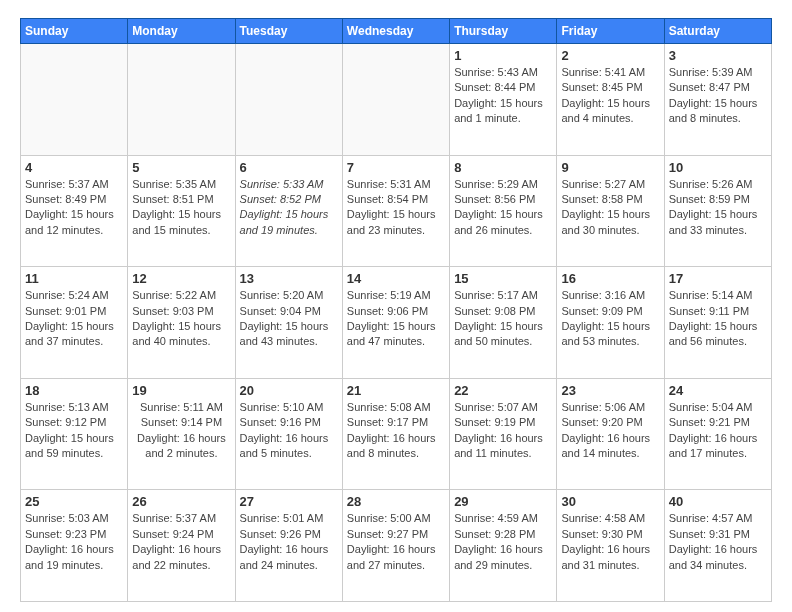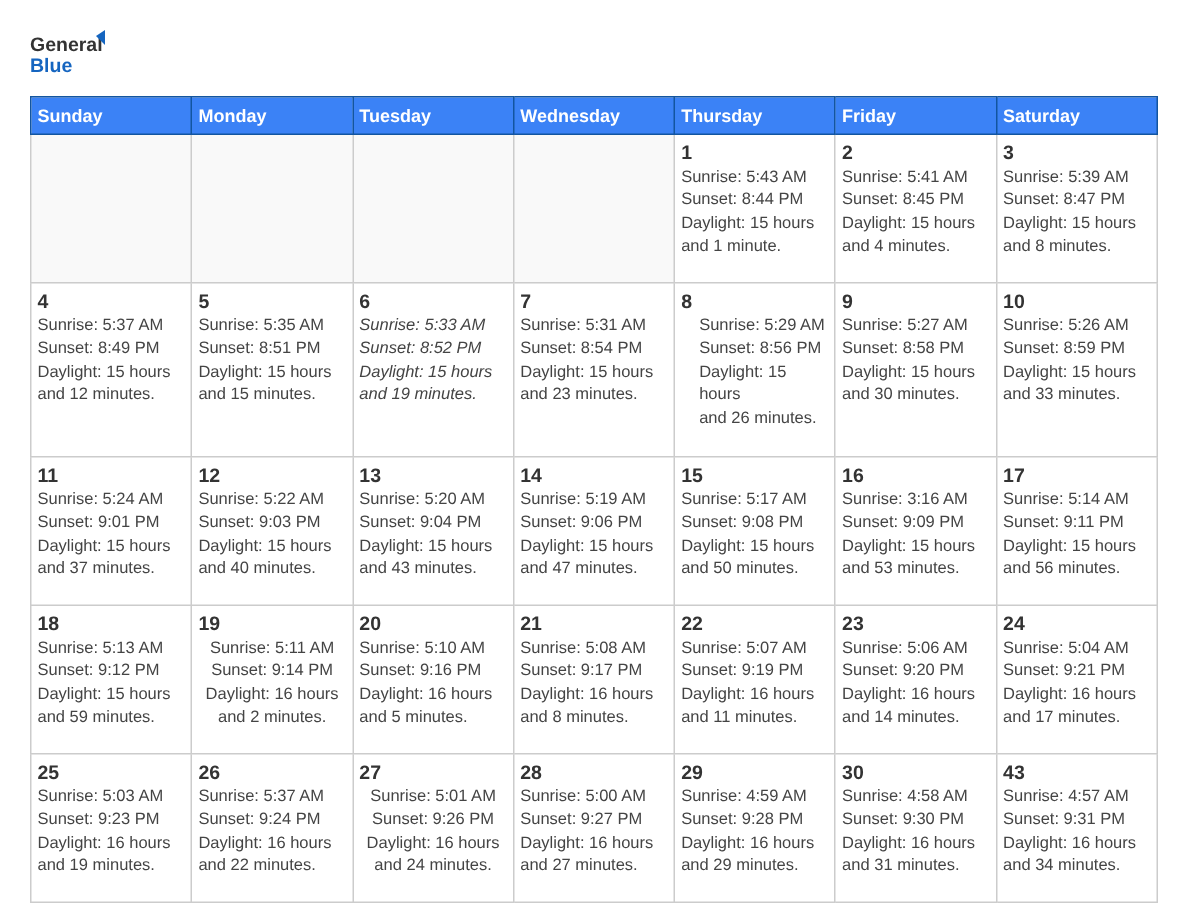--- a/index.html
+++ b/index.html
@@ -79,33 +79,20 @@
     .day-info {
       font-size: 11px;
       color: #444;
       line-height: 1.4;
     }
   </style>
 </head>
 <body>
 
 <div class="page">
-  <div class="header">
-    <div class="logo">
-  <svg width="50" height="38" viewBox="0 0 50 38">
-    <text x="0" y="16" font-size="13" font-weight="bold" font-family="Arial" fill="#333">General</text>
-    <text x="0" y="30" font-size="13" font-weight="bold" font-family="Arial" fill="#1565c0">Blue</text>
-    <polygon points="44,6 50,2 50,12" fill="#1565c0"></polygon>
-  </svg>
-</div>
-    <div class="title-block">
-      <div class="month-title"></div>
-      <div class="location"></div>
-    </div>
-  </div>
 
   <table class="calendar">
     <thead>
       <tr>
       <th>Sunday</th>
           <th>Monday</th>
           <th>Tuesday</th>
           <th>Wednesday</th>
           <th>Thursday</th>
           <th>Friday</th>
@@ -164,21 +151,21 @@
           </td>
           <td>
             <span class="day-num">7</span>
             <div class="day-info" style="white-space: pre-line;">Sunrise: 5:31 AM
 Sunset: 8:54 PM
 Daylight: 15 hours
 and 23 minutes.</div>
           </td>
           <td>
             <span class="day-num">8</span>
-            <div class="day-info" style="white-space: pre-line; margin-left: 12px;">Sunrise: 5:29 AM
+            <div class="day-info" style="white-space: pre-line;">Sunrise: 5:29 AM
 Sunset: 8:56 PM
 Daylight: 15 hours
 and 26 minutes.</div>
           </td>
           <td>
             <span class="day-num">9</span>
             <div class="day-info" style="white-space: pre-line;">Sunrise: 5:27 AM
 Sunset: 8:58 PM
 Daylight: 15 hours
 and 30 minutes.</div>
@@ -303,21 +290,21 @@
           </td>
           <td>
             <span class="day-num">26</span>
             <div class="day-info" style="white-space: pre-line;">Sunrise: 5:37 AM
 Sunset: 9:24 PM
 Daylight: 16 hours
 and 22 minutes.</div>
           </td>
           <td>
             <span class="day-num">27</span>
-            <div class="day-info" style="white-space: pre-line; text-align: center;">Sunrise: 5:01 AM
+            <div class="day-info" style="white-space: pre-line;">Sunrise: 5:01 AM
 Sunset: 9:26 PM
 Daylight: 16 hours
 and 24 minutes.</div>
           </td>
           <td>
             <span class="day-num">28</span>
             <div class="day-info" style="white-space: pre-line;">Sunrise: 5:00 AM
 Sunset: 9:27 PM
 Daylight: 16 hours
 and 27 minutes.</div>
@@ -330,21 +317,21 @@
 and 29 minutes.</div>
           </td>
           <td>
             <span class="day-num">30</span>
             <div class="day-info" style="white-space: pre-line;">Sunrise: 4:58 AM
 Sunset: 9:30 PM
 Daylight: 16 hours
 and 31 minutes.</div>
           </td>
           <td>
-            <span class="day-num">43</span>
+            <span class="day-num">40</span>
             <div class="day-info" style="white-space: pre-line;">Sunrise: 4:57 AM
 Sunset: 9:31 PM
 Daylight: 16 hours
 and 34 minutes.</div>
           </td>
         </tr>
       </tbody>
   </table>
 </div>
 

